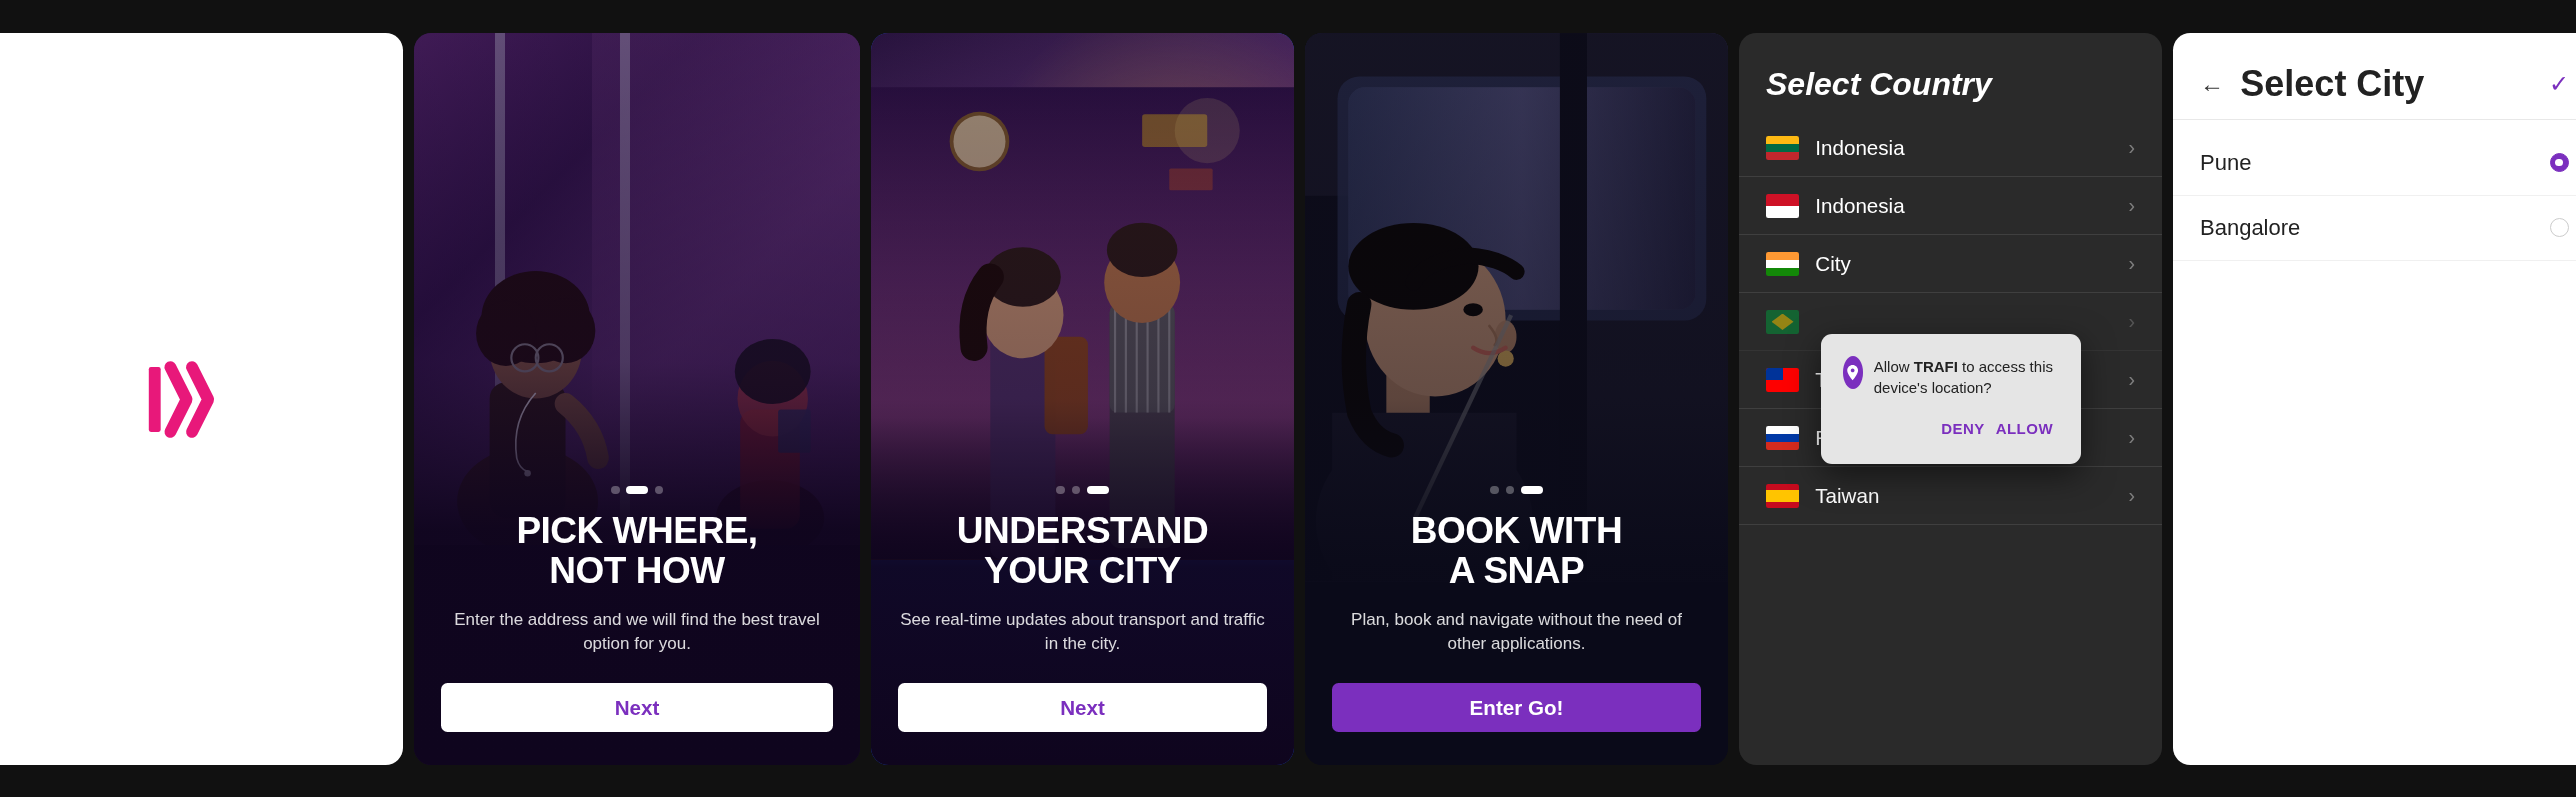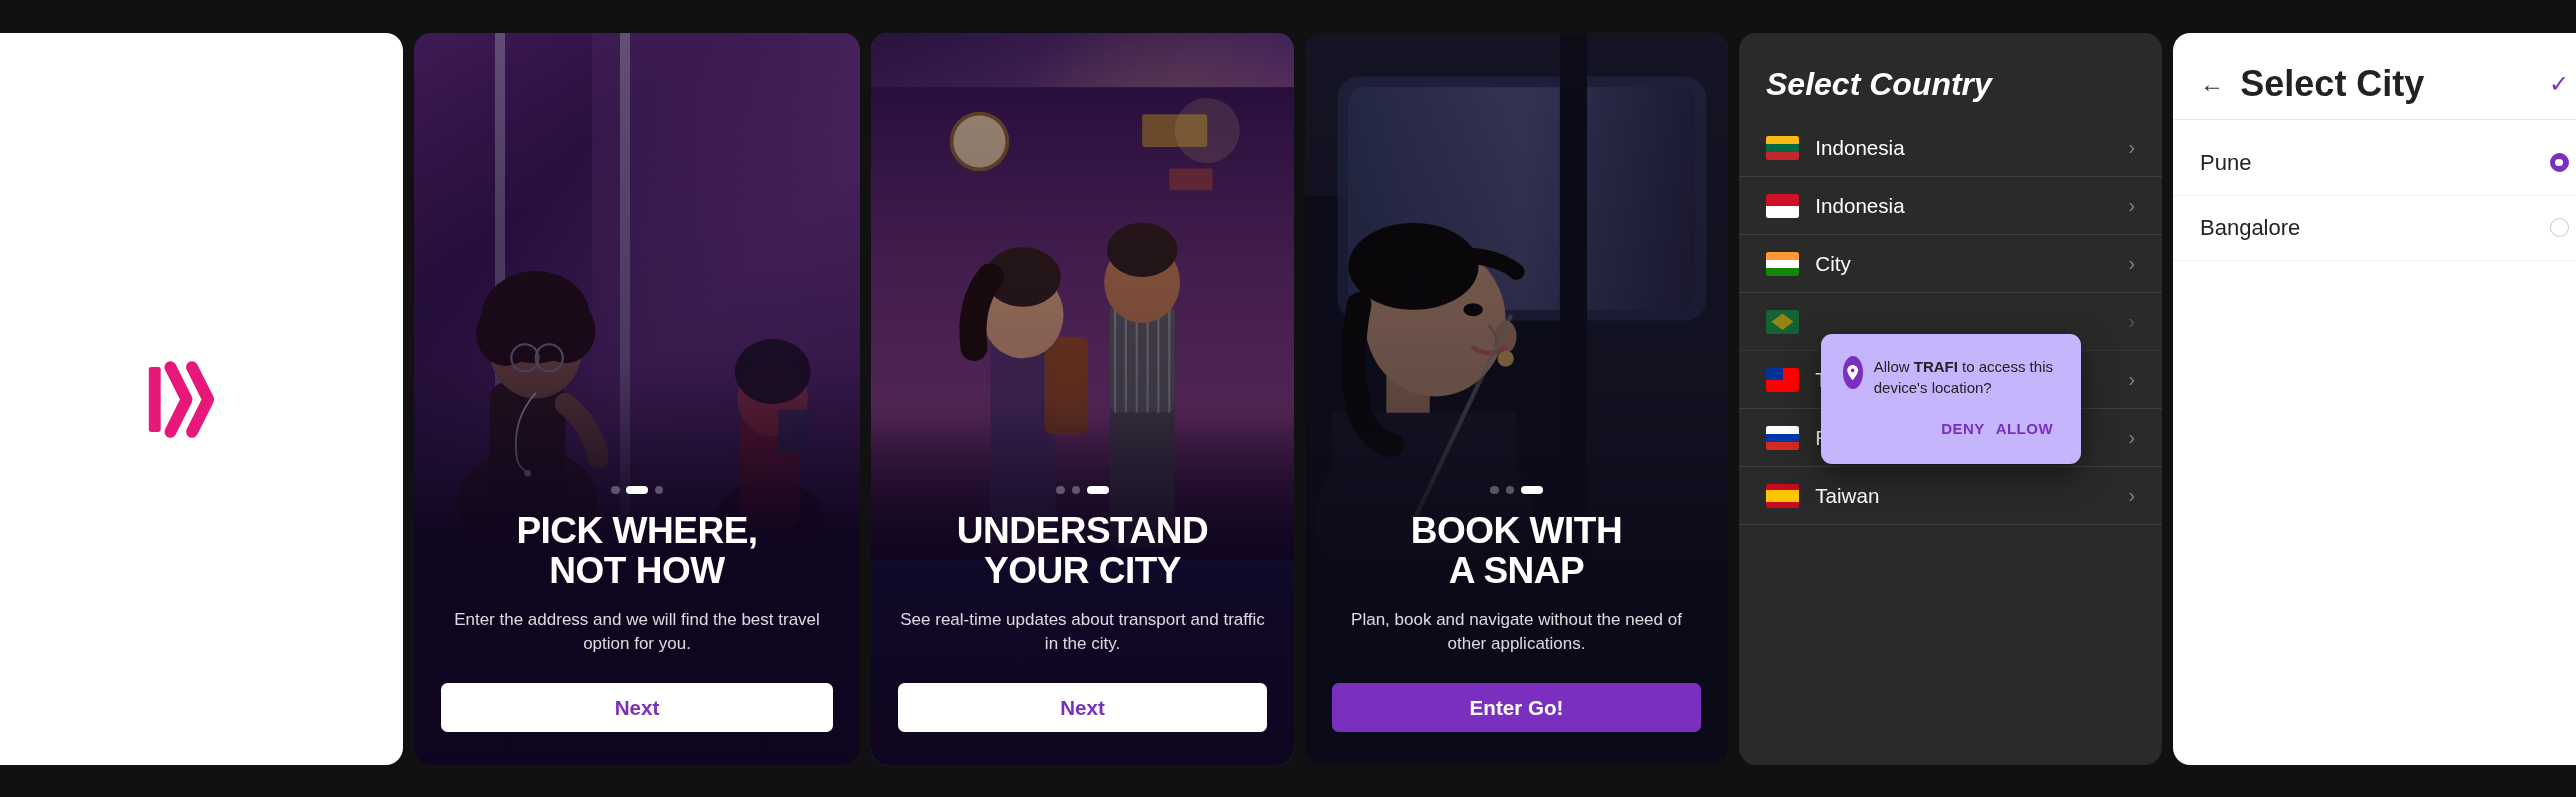--- a/index.html
+++ b/index.html
@@ -349,21 +349,21 @@
       font-size: 19.5px;
     }
 
     
     .location-popup {
       position: absolute;
       left: 50%;
       top: 50%;
       transform: translate(-50%, -50%);
       width: 260px;
-      background: #c4b5fd;
+      background: #e5e5e5;
       border-radius: 11px;
       padding: 22px;
       z-index: 10;
       box-shadow: 0 11px 33px rgba(0,0,0,0.5);
     }
 
     .popup-icon {
       width: 33px;
       height: 33px;
       background: #7B2FBE;

